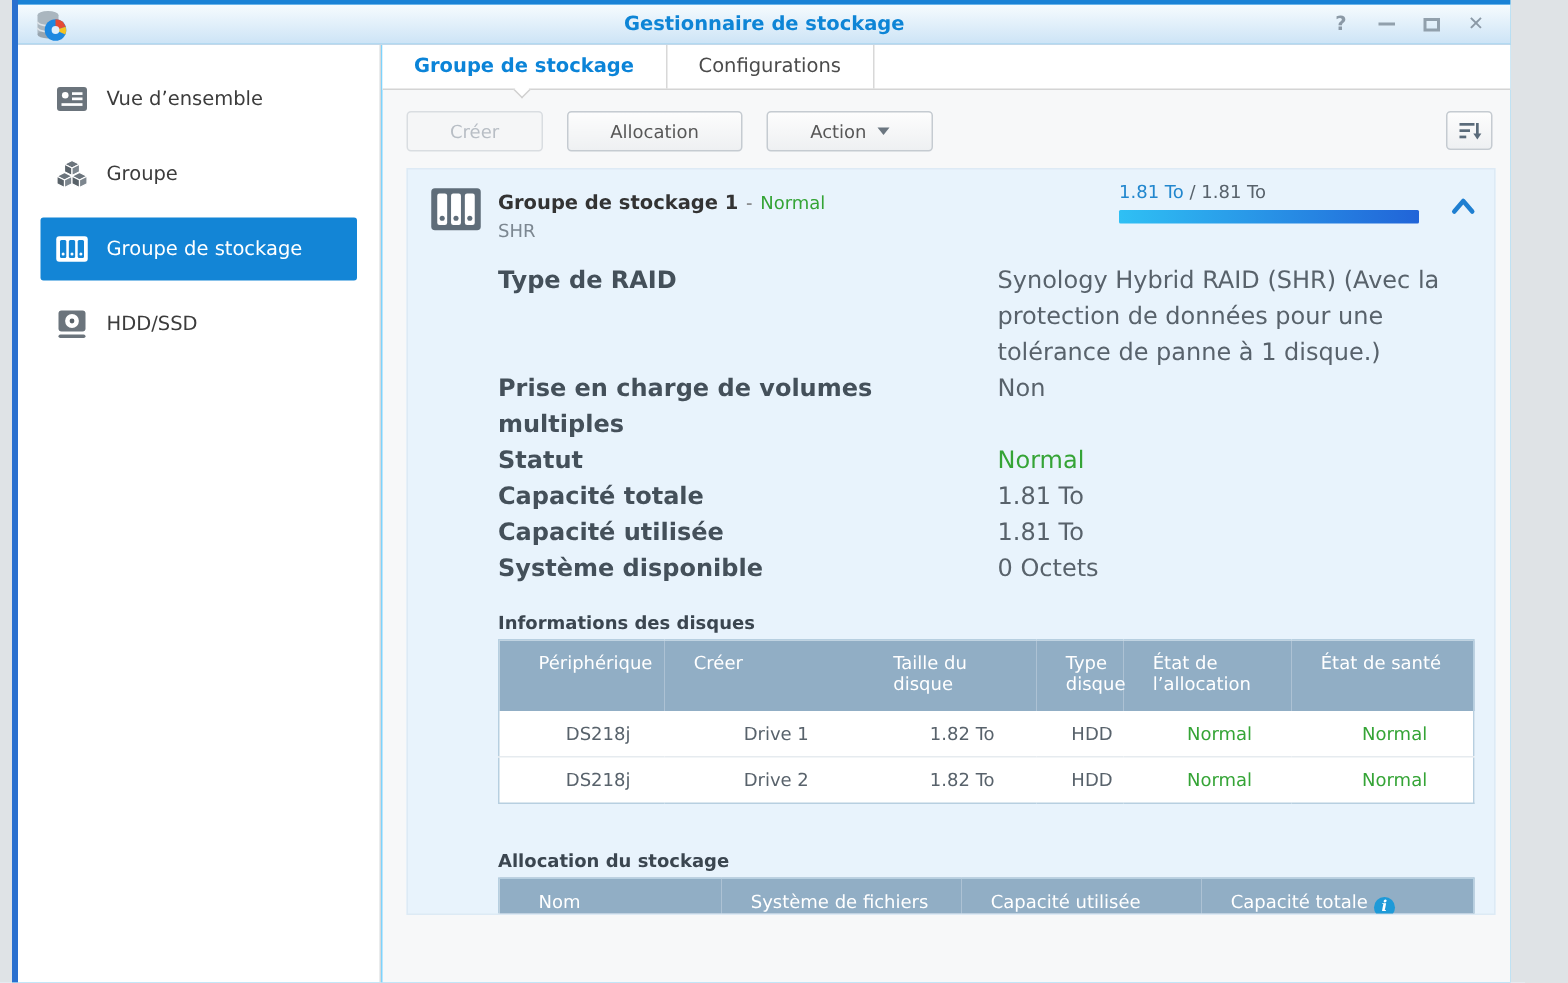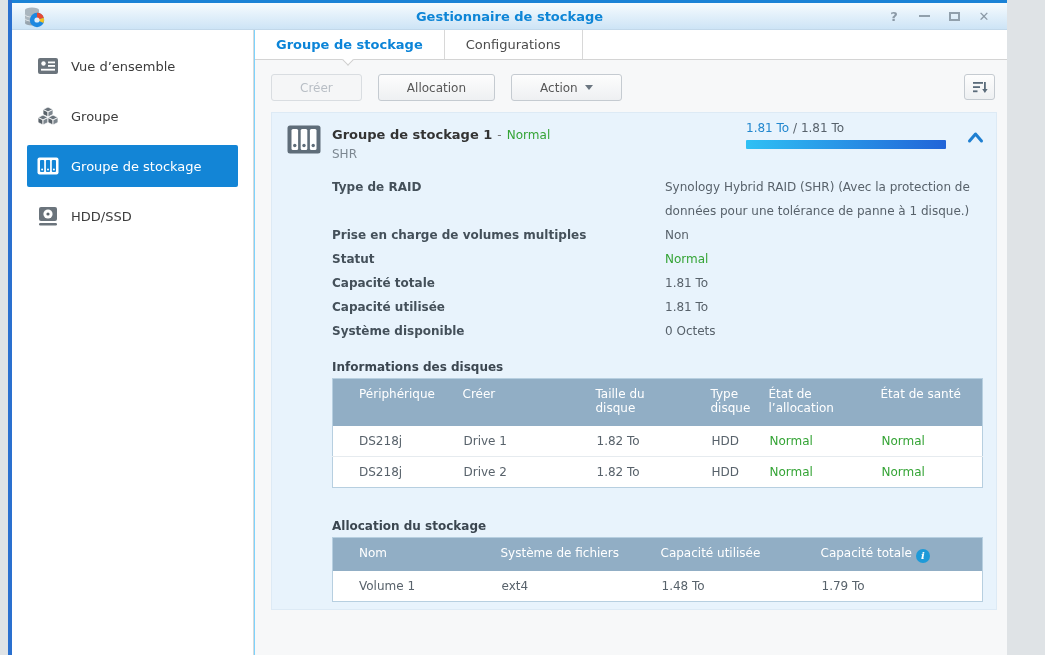--- a/index.html
+++ b/index.html
@@ -64,33 +64,33 @@
 
   .cap-box { position:absolute; top:8px; right:50px; width:200px; }
   .cap-text { font-size:12px; color:#58626b; margin-bottom:5px; }
   .cap-used { color:#2287ce; }
   .cap-bar { width:200px; height:9px; border-radius:1px;
              background:linear-gradient(90deg,#2fc0f4,#2164d8); }
   .chevron { position:absolute; top:16px; right:12px; cursor:pointer; }
 
   
   .details { margin-top:14px; }
-  .drow { display:flex; line-height:24px; font-size:12px; }
+  .drow { display:flex; line-height:24px; font-size:16px; }
   .dlabel { width:333px; flex:none; font-weight:bold; color:#44505a; }
   .dvalue { width:332px; color:#58626b; }
   .green { color:#35a436 !important; }
 
   .section-title { margin-top:17px; font-size:12px; font-weight:bold; color:#3b4650; }
 
   table { border-collapse:collapse; table-layout:fixed; width:650px; margin-top:4px;
           background:#fff; border:1px solid #b7cfe0; font-size:12px; }
   th { background:#91aec5; color:#fff; font-weight:normal; text-align:left; vertical-align:top;
        padding:8px 4px 8px 20px; }
   th:first-child, td:first-child { padding-left:26px; }
-  td { color:#58626b; padding:8px 4px 8px 21px; }
+  td { color:#58626b; padding:8px 4px 8px 21px;text-align:center; }
   tbody tr { border-top:1px solid #e6ebef; }
   tbody tr:first-child { border-top:none; }
   .disks-table th { height:47px; }
   .info-icon { display:inline-block; width:14px; height:14px; margin-left:4px; border-radius:50%;
                background:#1e9ad8; color:#fff; font-size:10px; font-style:italic; font-weight:bold;
                text-align:center; line-height:14px; vertical-align:-2px; cursor:pointer;
                font-family:"DejaVu Serif","Liberation Serif",serif; }
 </style>
 </head>
 <body>

